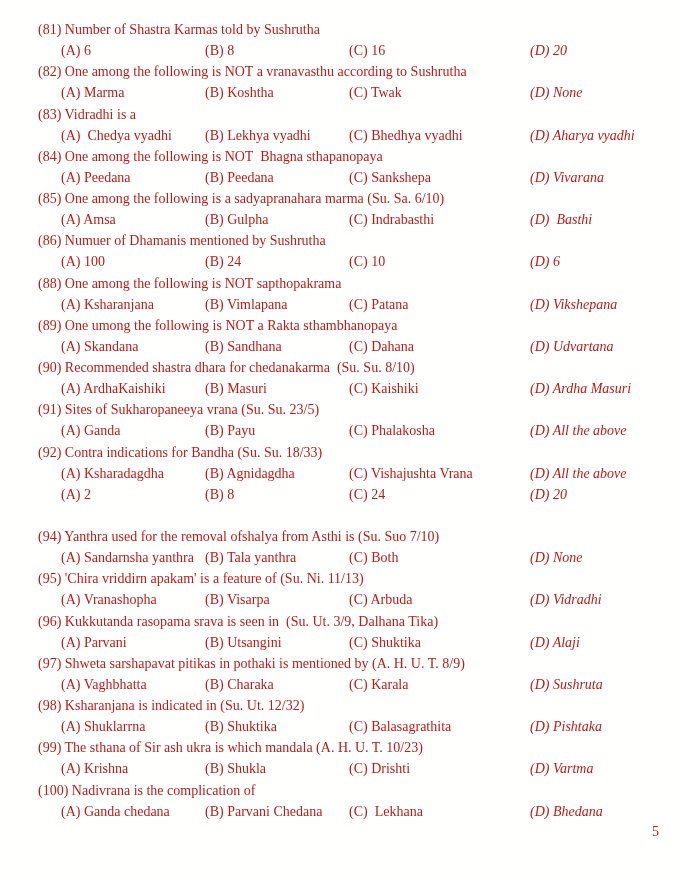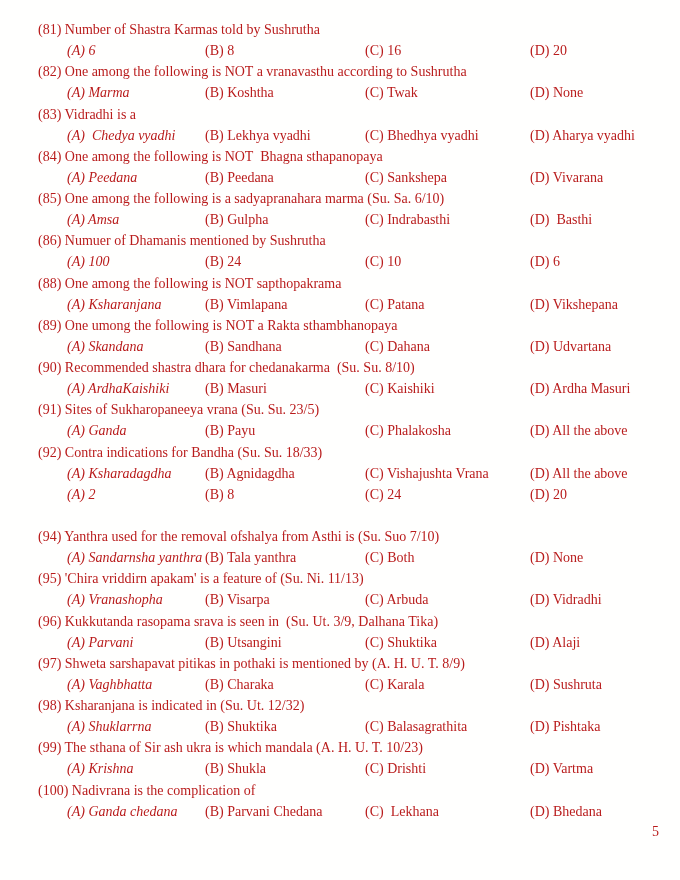--- a/index.html
+++ b/index.html
@@ -35,24 +35,24 @@
   .oline {
     position: relative;
     height: 21.13px;
     line-height: 21.13px;
   }
   .opt {
     position: absolute;
     top: 0;
     white-space: pre;
   }
-  .opt.a { left: 67px; font-style: italic;  }
+  .opt.a { left: 61px;  }
   .opt.b { left: 205px; }
-  .opt.c { left: 365px; }
-  .opt.d { left: 530px; }
+  .opt.c { left: 349px; }
+  .opt.d { left: 530px; font-style: italic; }
   #pagenum {
     position: absolute;
     left: 652px;
     top: 821px;
     height: 21px;
     line-height: 21px;
   }
 </style>
 </head>
 <body>

